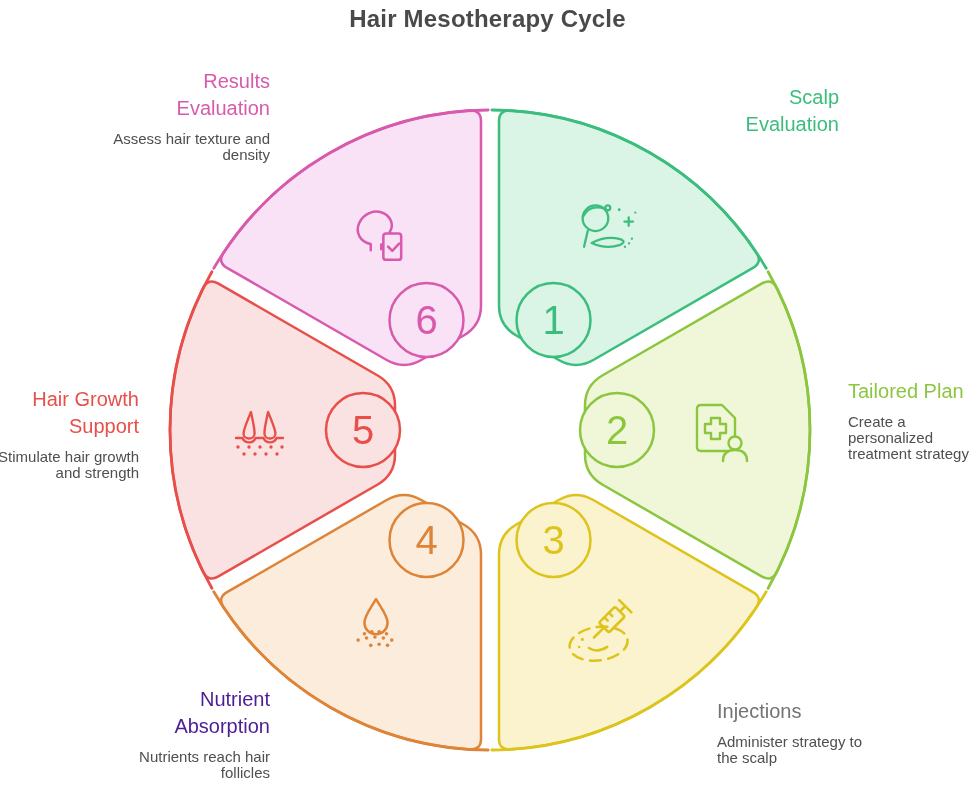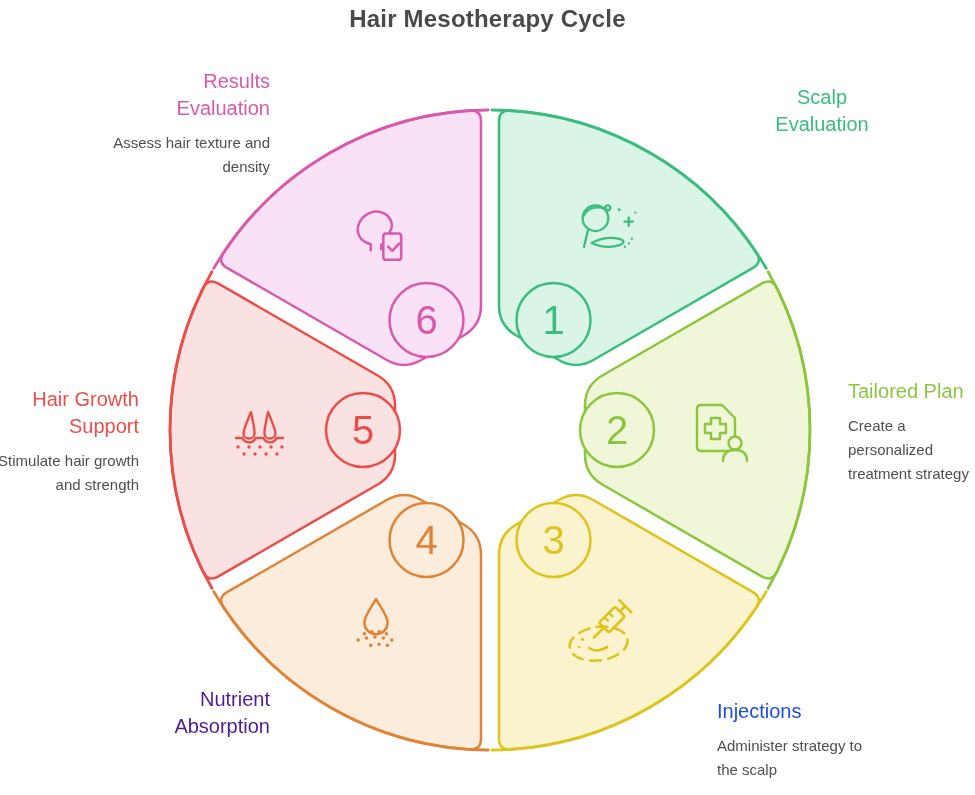--- a/index.html
+++ b/index.html
@@ -7,22 +7,22 @@
     position:relative;width:975px;height:795px;overflow:hidden;
     font-family:"Liberation Sans", sans-serif;background:#ffffff;
   }
   .diagram-title{
     position:absolute;top:5px;left:0;right:0;text-align:center;
     font-size:24px;font-weight:bold;color:#4a4a4a;letter-spacing:.2px;
   }
   #wheel{position:absolute;top:0;left:0;}
   .label-block{position:absolute;}
   .seg-heading{margin:0 0 9px 0;font-size:20px;line-height:27px;font-weight:400;}
-  .seg-desc{margin:0;font-size:15px;line-height:24px;color:#4f4f4f;}
-  .pos-1{left:717px;top:84px;width:122px;text-align:center;margin-left:44px;}
+  .seg-desc{margin:0;font-size:15px;line-height:16px;color:#4f4f4f;}
+  .pos-1{left:717px;top:84px;width:122px;text-align:right;}
   .pos-2{left:848px;top:378px;width:133px;text-align:left;}
   .pos-3{left:717px;top:698px;width:165px;text-align:left;}
   .pos-4{right:705px;top:686px;width:157px;text-align:right;}
   .pos-5{right:836px;top:386px;width:150px;text-align:right;}
   .pos-6{right:705px;top:68px;width:157px;text-align:right;}
 </style>
 </head>
 <body>
 
 <div class="stage">
@@ -124,25 +124,26 @@
     </svg>
 
   <div class="label-block pos-1">
     <h2 class="seg-heading" style="color: rgb(59, 189, 125);">Scalp Evaluation</h2>
   </div>
   <div class="label-block pos-2">
     <h2 class="seg-heading" style="color: rgb(140, 198, 63);">Tailored Plan</h2>
     <p class="seg-desc">Create a personalized treatment strategy</p>
   </div>
   <div class="label-block pos-3">
-    <h2 class="seg-heading" style="color: #1d4ed8;">Injections</h2>
+    <h2 class="seg-heading" style="color: #737373;">Injections</h2>
     <p class="seg-desc">Administer strategy to the scalp</p>
   </div>
   <div class="label-block pos-4">
     <h2 class="seg-heading" style="color: #4c1d95;">Nutrient Absorption</h2>
+    <p class="seg-desc">Nutrients reach hair follicles</p>
   </div>
   <div class="label-block pos-5">
     <h2 class="seg-heading" style="color: rgb(232, 79, 74);">Hair Growth Support</h2>
     <p class="seg-desc">Stimulate hair growth and strength</p>
   </div>
   <div class="label-block pos-6">
     <h2 class="seg-heading" style="color: rgb(215, 90, 173);">Results Evaluation</h2>
     <p class="seg-desc">Assess hair texture and density</p>
   </div>
 

